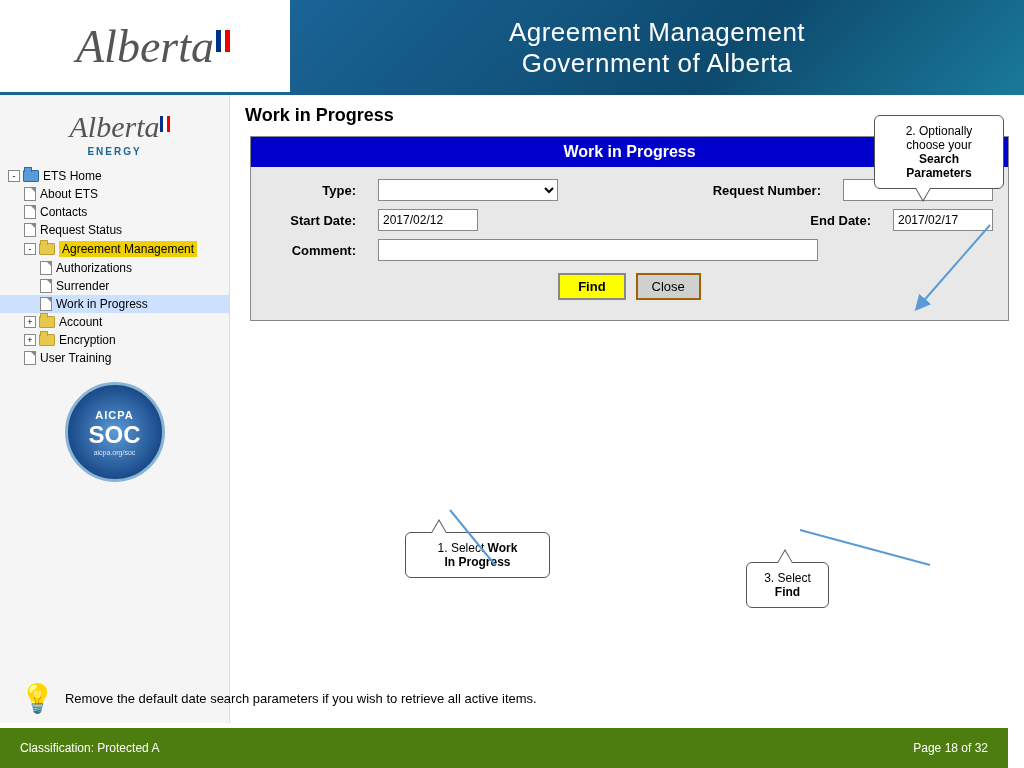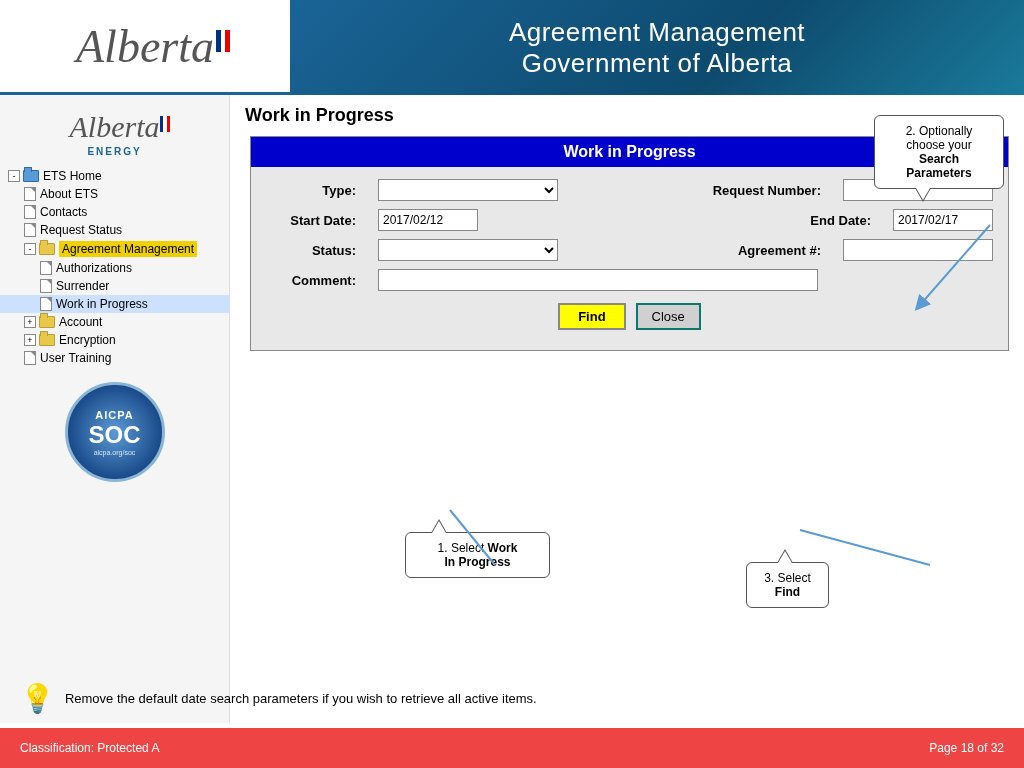--- a/index.html
+++ b/index.html
@@ -51,34 +51,34 @@
     .form-row { display: flex; align-items: center; margin-bottom: 8px; gap: 22px; }
     .form-label { font-weight: bold; min-width: 90px; text-align: right; }
     .form-input { height: 22px; border: 1px solid #888; background: #fff; padding: 0 4px; font-size: 12px; }
     .form-input-date { width: 100px; }
     .form-input-num { width: 150px; }
     .form-input-comment { width: 440px; }
     .form-select { height: 22px; border: 1px solid #888; background: #fff; font-size: 12px; width: 180px; }
     .label-right { font-weight: bold; min-width: 110px; text-align: right; }
 
     .btn-find { background: #ffff00; border: 2px solid #888; padding: 4px 18px; font-weight: bold; font-size: 13px; cursor: pointer; }
-    .btn-close { background: #d0d0d0; border: 2px solid #0f766e; padding: 4px 14px; font-size: 13px; cursor: pointer; }
+    .btn-close { background: #d0d0d0; border: 2px solid #a16207; padding: 4px 14px; font-size: 13px; cursor: pointer; }
 
     .btn-row { display: flex; justify-content: center; gap: 10px; margin-top: 12px; padding-bottom: 8px; }
 
     
     .callout { position: absolute; background: #fff; border: 1px solid #555; border-radius: 6px; padding: 8px 10px; font-size: 12px; text-align: center; }
 
     
     .tip-area { position: absolute; bottom: 45px; left: 0; right: 0; display: flex; align-items: center; padding: 8px 20px; }
     .tip-bulb { font-size: 28px; margin-right: 10px; }
     .tip-text { font-size: 13px; }
 
     
-    .footer { position: absolute; bottom: 0; left: 0; right: 0; height: 40px; background: #ef4444; display: flex; align-items: center; justify-content: space-between; padding: 8px 20px; color: #fff; font-size: 12px; }
+    .footer { position: absolute; bottom: 0; left: 0; right: 16px; height: 40px; background: #4d7c0f; display: flex; align-items: center; justify-content: space-between; padding: 8px 20px; color: #fff; font-size: 12px; }
 
     
     .arrows-svg { position: absolute; top: 0; left: 0; width: 100%; height: 100%; pointer-events: none; }
   </style>
 </head>
 <body>
 
 <div class="header">
   <div class="header-logo">
     <div style="position:relative; display:inline-block;">
@@ -174,27 +174,20 @@
         </div>
 
         <div class="form-row">
           <span class="form-label">Start Date:</span>
           <input type="text" class="form-input form-input-date" value="2017/02/12" style="">
           <span style="flex:1"></span>
           <span class="form-label label-right">End Date:</span>
           <input type="text" class="form-input form-input-date" value="2017/02/17" style="">
         </div>
 
-        <div class="form-row">
-          <span class="form-label">Status:</span>
-          <select class="form-select"></select>
-          <span style="flex:1"></span>
-          <span class="form-label label-right">Agreement #:</span>
-          <input type="text" class="form-input form-input-num" value="" style="">
-        </div>
 
         <div class="form-row">
           <span class="form-label">Comment:</span>
           <input type="text" class="form-input form-input-comment" value="" style="">
         </div>
 
         <div class="btn-row">
           <button class="btn-find">Find</button>
           <button class="btn-close">Close</button>
         </div>

